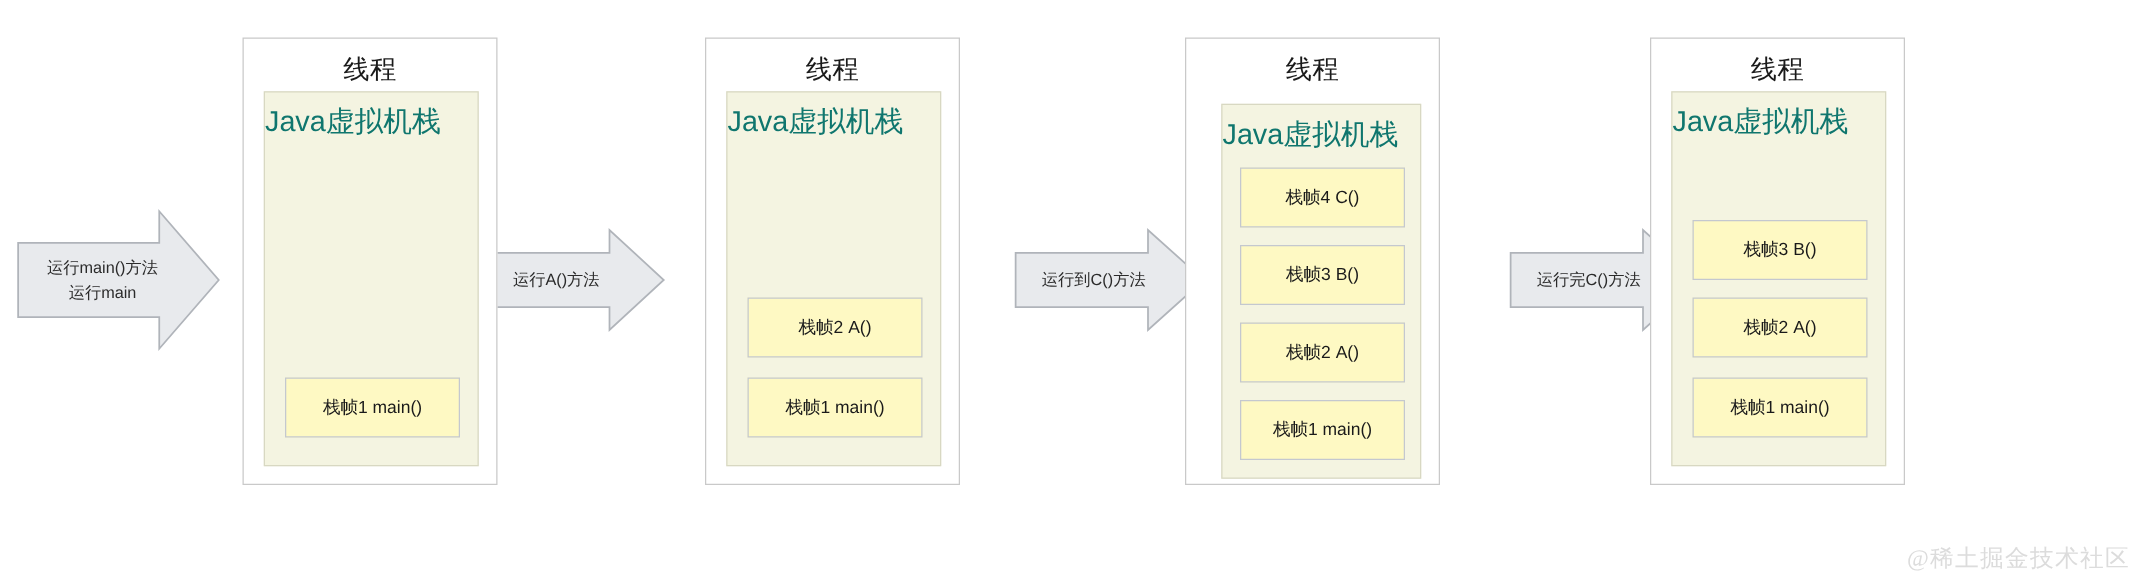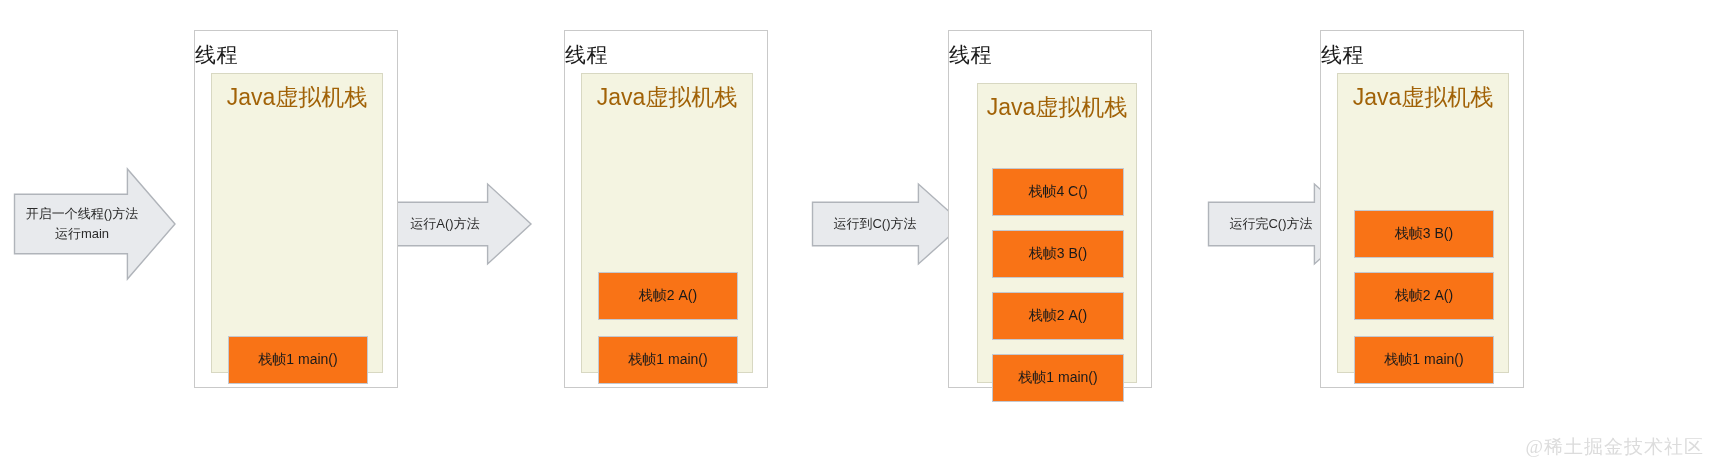--- a/index.html
+++ b/index.html
@@ -26,58 +26,57 @@
   .thread-box {
     position: absolute;
     background: #ffffff;
     border: 1.4px solid #c9c9c9;
     box-sizing: border-box;
   }
   .thread-title {
     position: absolute;
     left: 0;
     right: 0;
-    text-align: left;
+    text-align: center;
     font-size: 21px;
     color: #1a1a1a;
     letter-spacing: 0.5px;
     white-space: nowrap;
   }
 
   
   .jvm-stack {
     position: absolute;
     background: #f5f5dc;
     background: #f4f4e1;
     border: 1.4px solid #d8d8c2;
     box-sizing: border-box;
   }
   .jvm-title {
     position: absolute;
     left: 0;
     right: 0;
-    text-align: center;
+    text-align: left;
     font-size: 23px;
-    color: #a16207;
+    color: #0f766e;
     white-space: nowrap;
   }
 
   
   .frame {
     position: absolute;
-    background: #f97316;
+    background: #fef9c3;
     border: 1.4px solid #c4c8cf;
     box-sizing: border-box;
     display: flex;
     align-items: center;
     justify-content: center;
     font-size: 14px;
     color: #1a1a1a;
     white-space: nowrap;
-    margin-top: 34px;
   }
 
   
   .arrow {
     position: absolute;
   }
   .arrow svg {
     display: block;
     overflow: visible;
   }
@@ -117,21 +116,21 @@
 </head>
 <body>
 
 <div id="canvas">
   <div id="arrows-layer">
       <div class="arrow" style="left: 14px; top: 168px; width: 162px; height: 112px;">
         <svg width="162" height="112" viewBox="0 0 162 112">
           <polygon points="0.5,26.32 113.39999999999999,26.32 113.39999999999999,1 161,56 113.39999999999999,111 113.39999999999999,85.68 0.5,85.68" fill="#e8eaed" stroke="#b0b4ba" stroke-width="1.4" stroke-linejoin="miter"></polygon>
         </svg>
         <div class="arrow-label">
-          <span>开启一个线程()方法</span>
+          <span>运行main()方法</span>
           <span>运行main</span>
         </div>
       </div>
       <div class="arrow" style="left: 384px; top: 183px; width: 148px; height: 82px;">
         <svg width="148" height="82" viewBox="0 0 148 82">
           <polygon points="0.5,19.27 103.6,19.27 103.6,1 147,41 103.6,81 103.6,62.730000000000004 0.5,62.730000000000004" fill="#e8eaed" stroke="#b0b4ba" stroke-width="1.4" stroke-linejoin="miter"></polygon>
         </svg>
         <div class="arrow-label">
           <span>运行A()方法</span>
         </div>

